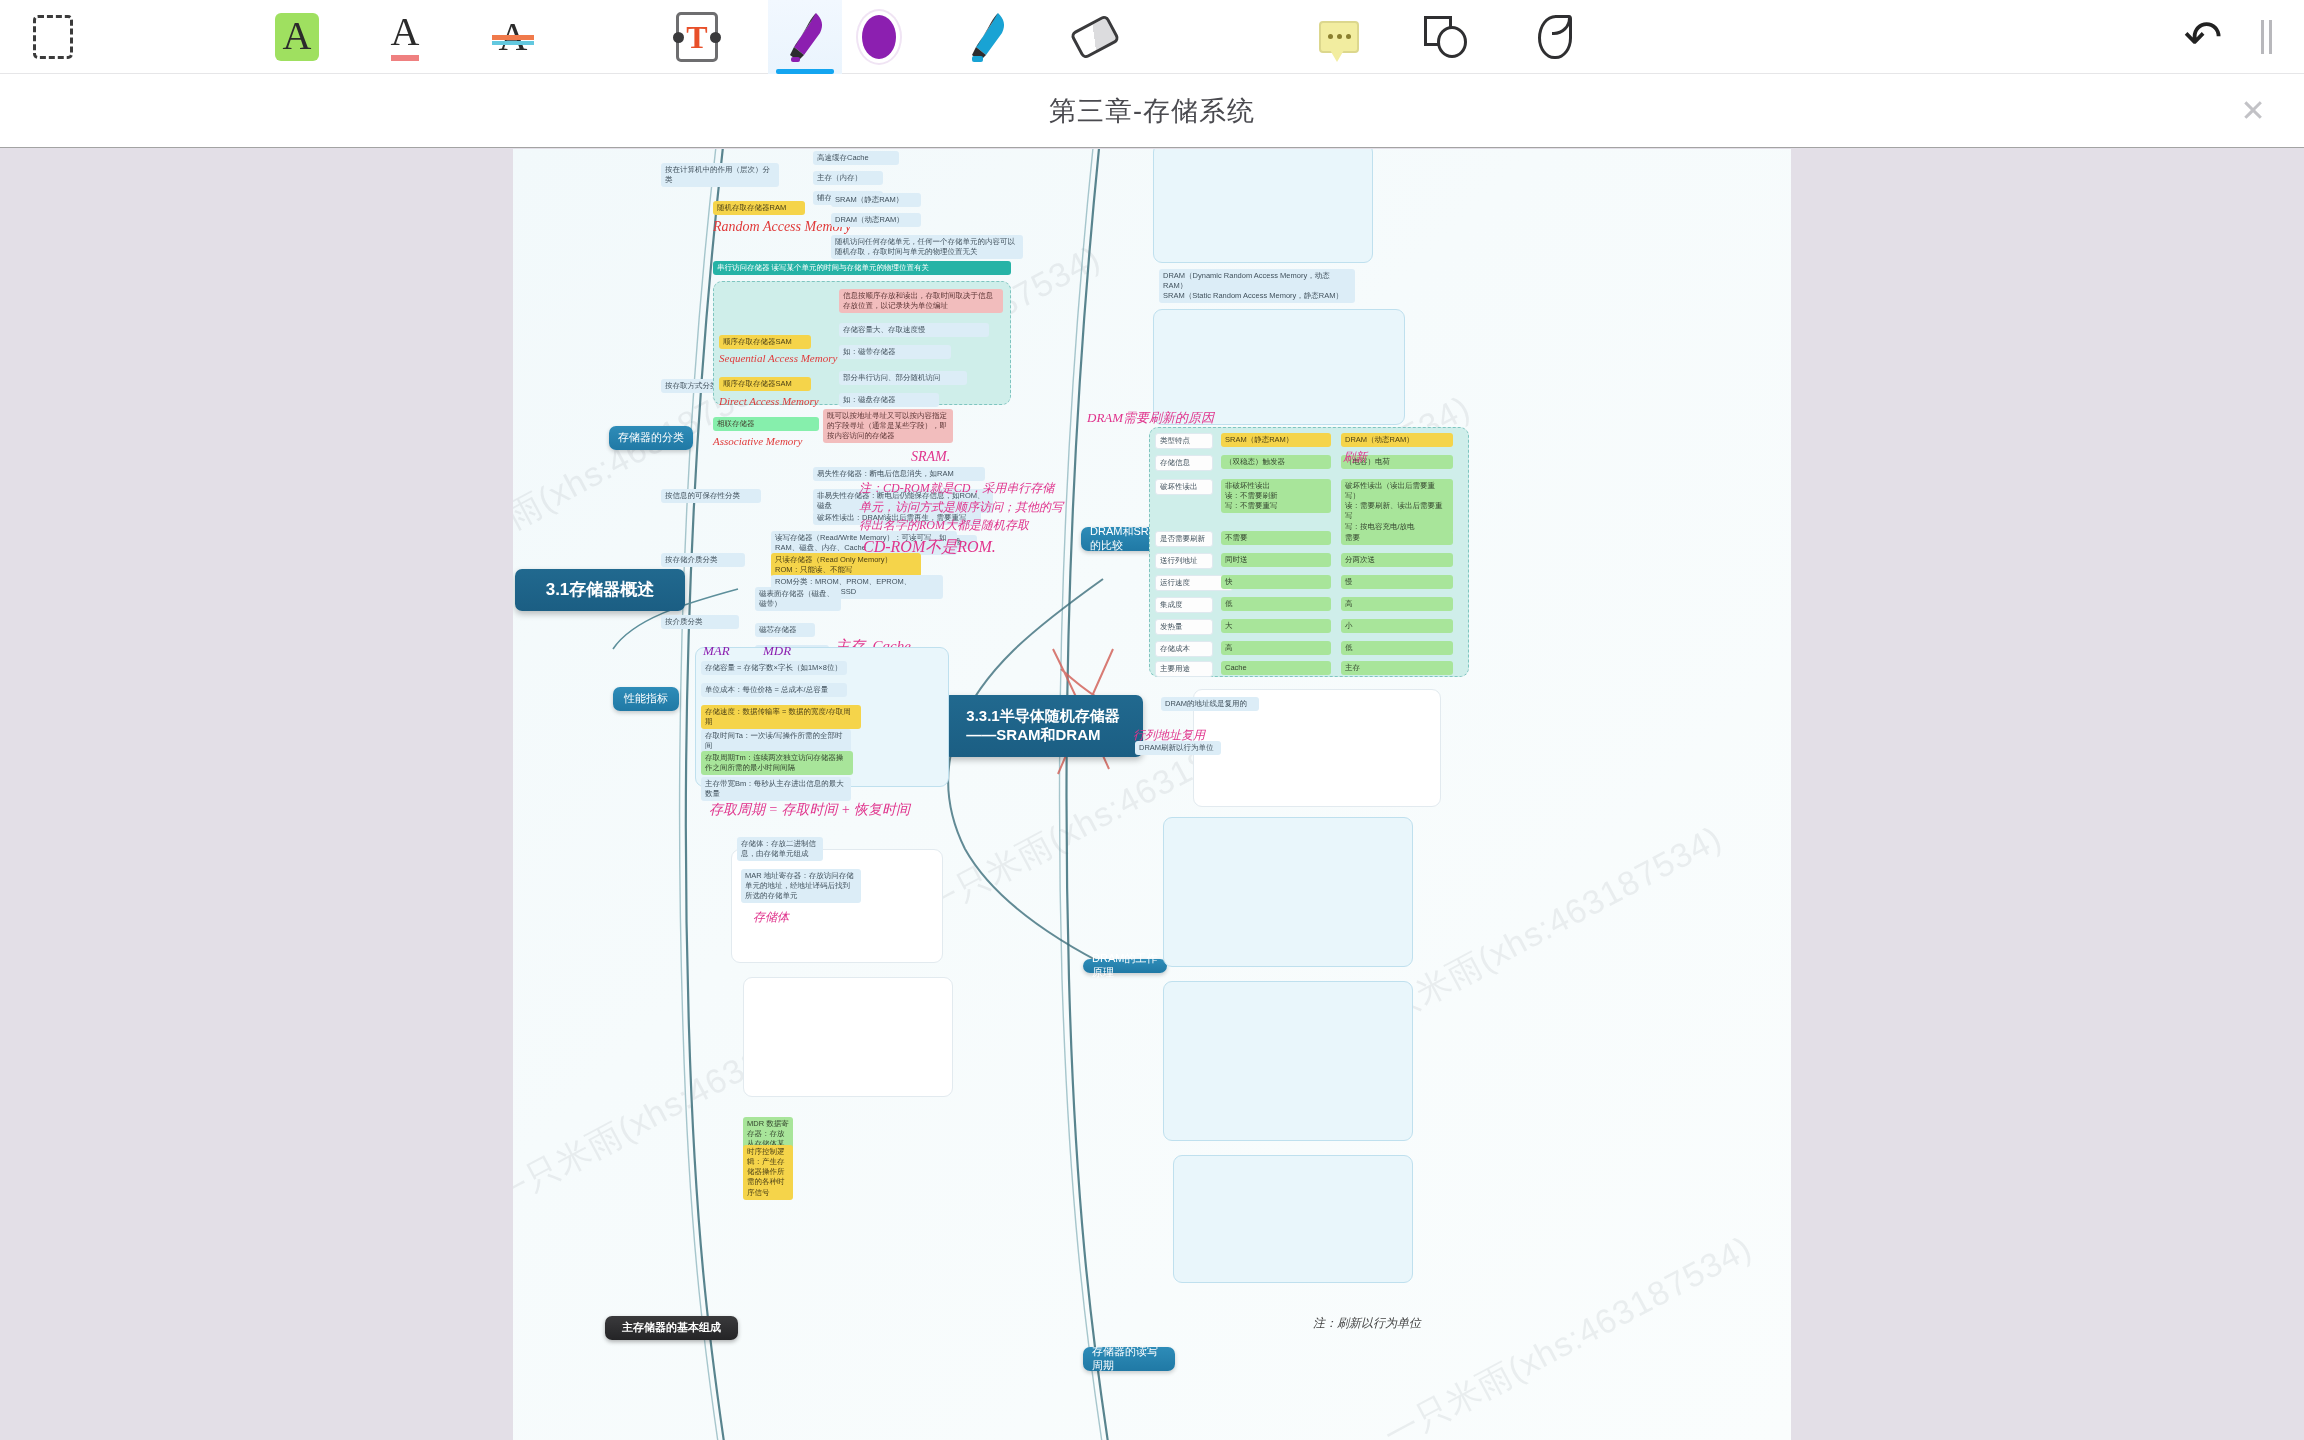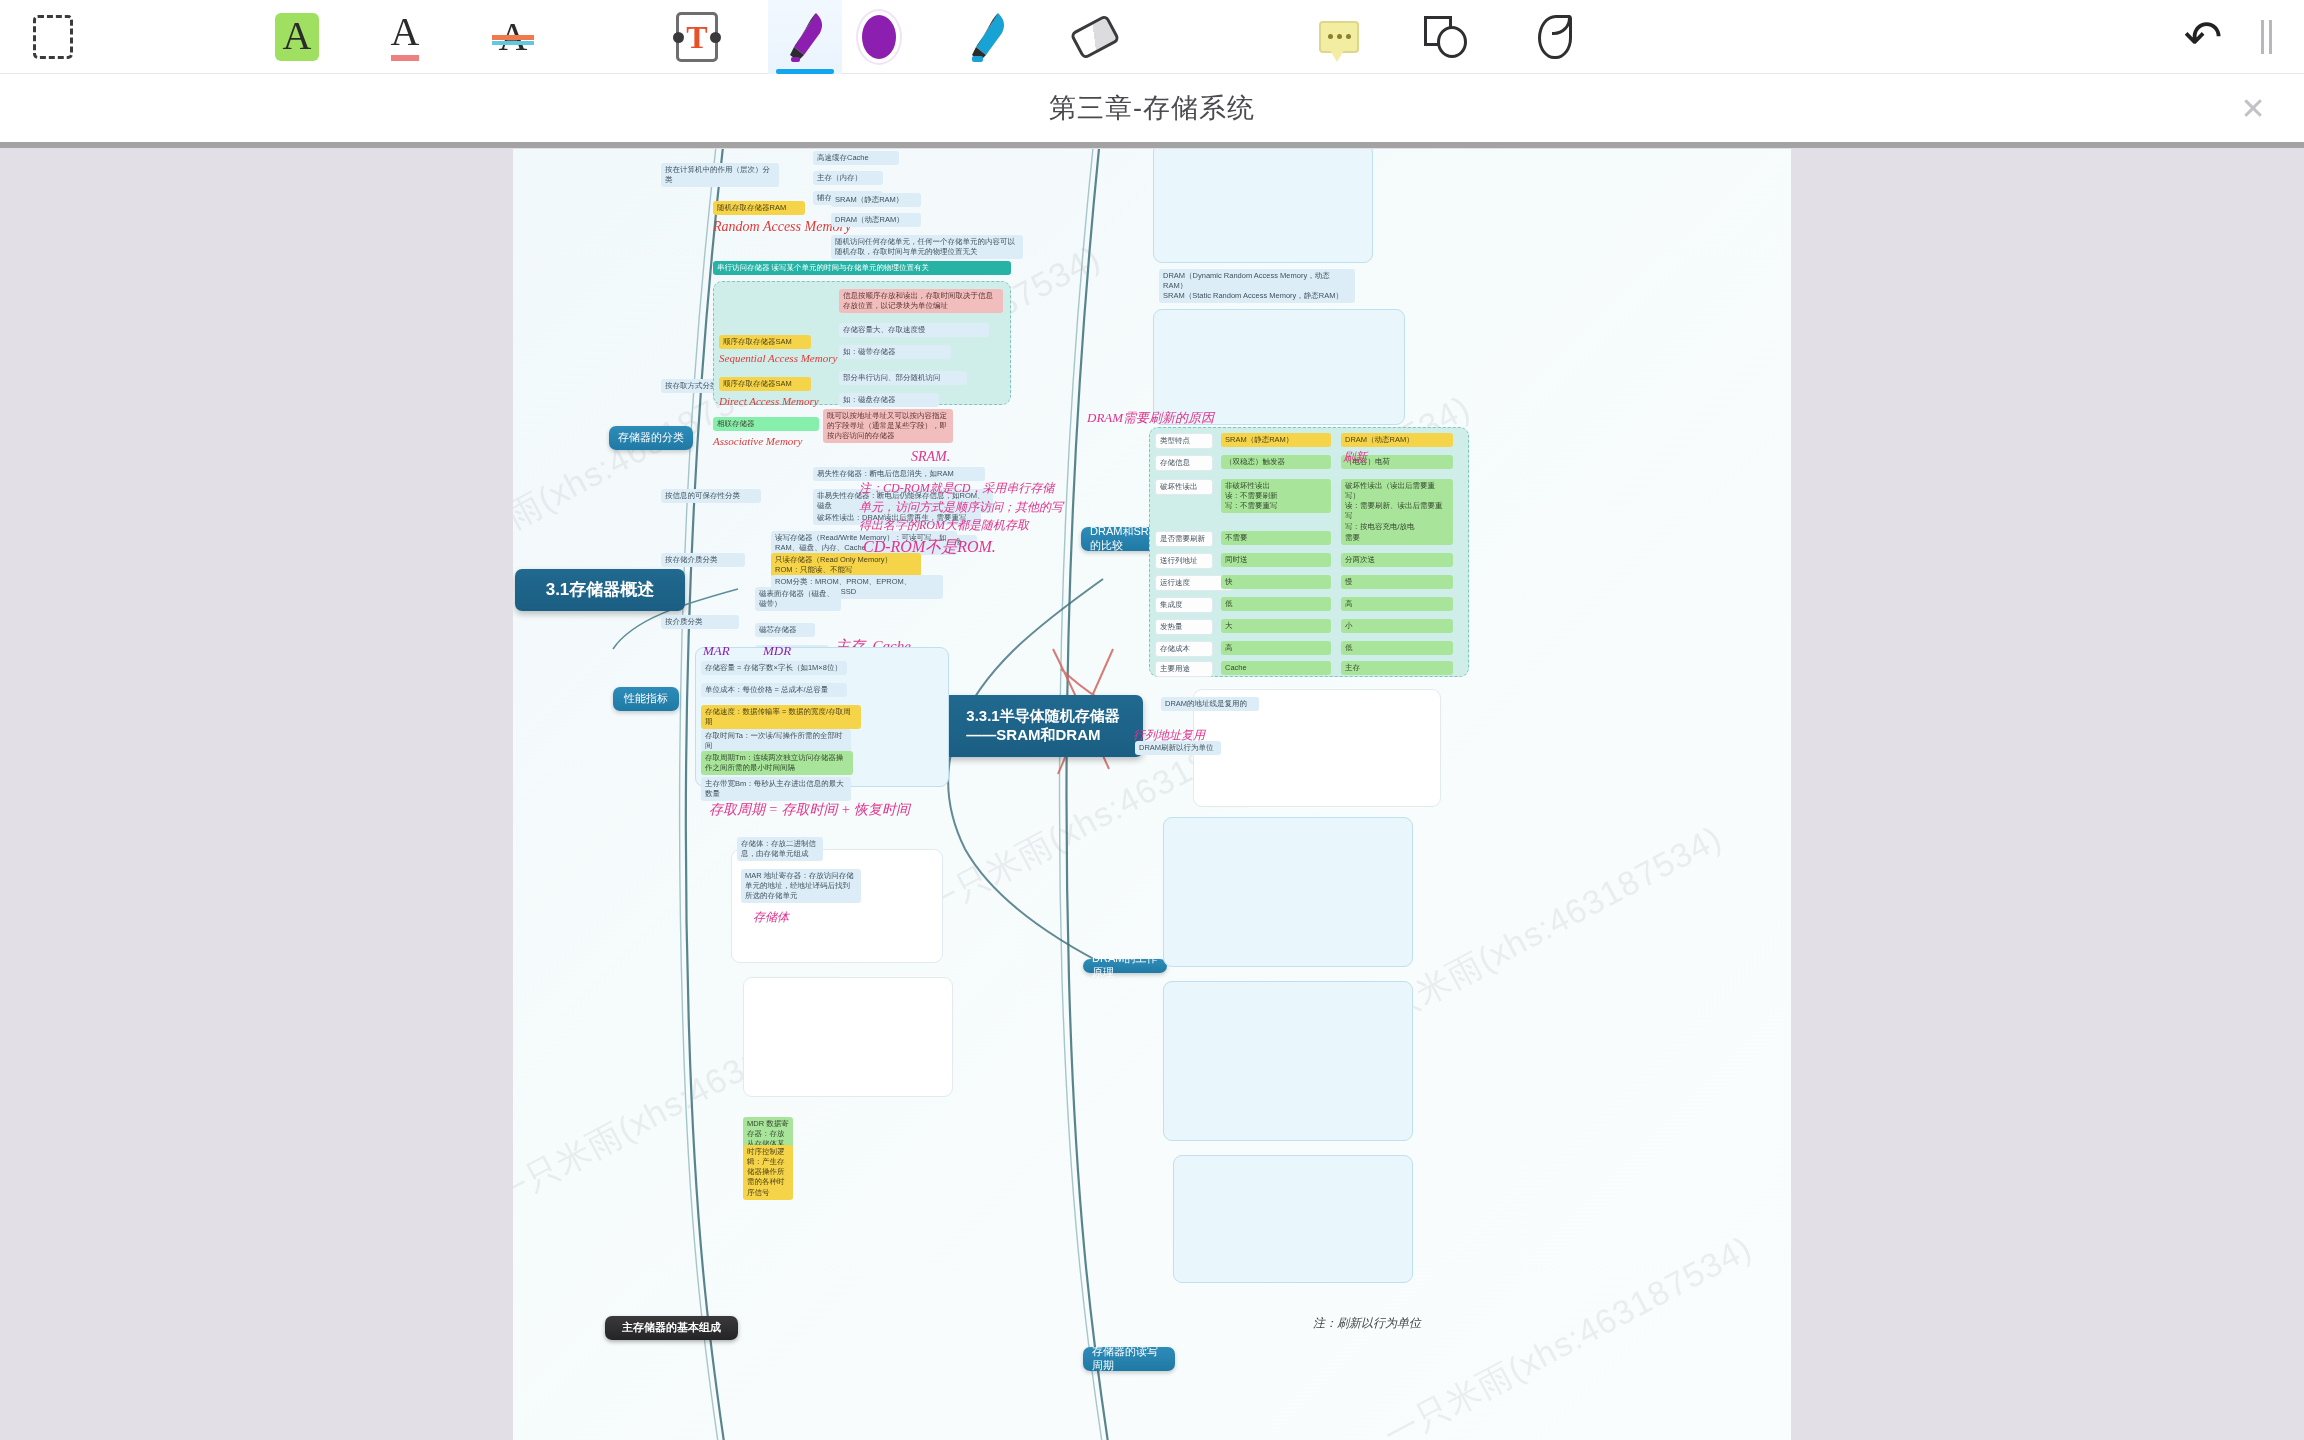--- a/index.html
+++ b/index.html
@@ -63,21 +63,21 @@
   .ico-bars{ display:flex; gap:5px;}
   .ico-bars i{display:block;width:3px;height:34px;background:#b8b8bc;}
 
   
   .ico-pen svg, .ico-marker svg { display:block; }
 
   
   #titlebar{
     position:absolute; left:0; top:74px; width:2304px; height:74px;
     background:#fff; display:flex; align-items:center; justify-content:center;
-    border-bottom:6px solid #a3a3a3;
+    border-bottom:1px solid #a3a3a3;
   }
   #doc-title{ font-size:27px; color:#4a4a4f; letter-spacing:1px;}
   #close-btn{ position:absolute; right:34px; top:50%; margin-top:-17px; width:34px;height:34px;
     display:flex;align-items:center;justify-content:center;color:#c2c2c6;font-size:30px;cursor:pointer;}
 
   
   #canvas-area{ position:absolute; left:0; top:149px; width:2304px; height:1291px; background:#e3dfe7; }
   #page{
     position:absolute; left:513px; top:0; width:1278px; height:1291px;
     background:#f4fafc; overflow:hidden;

